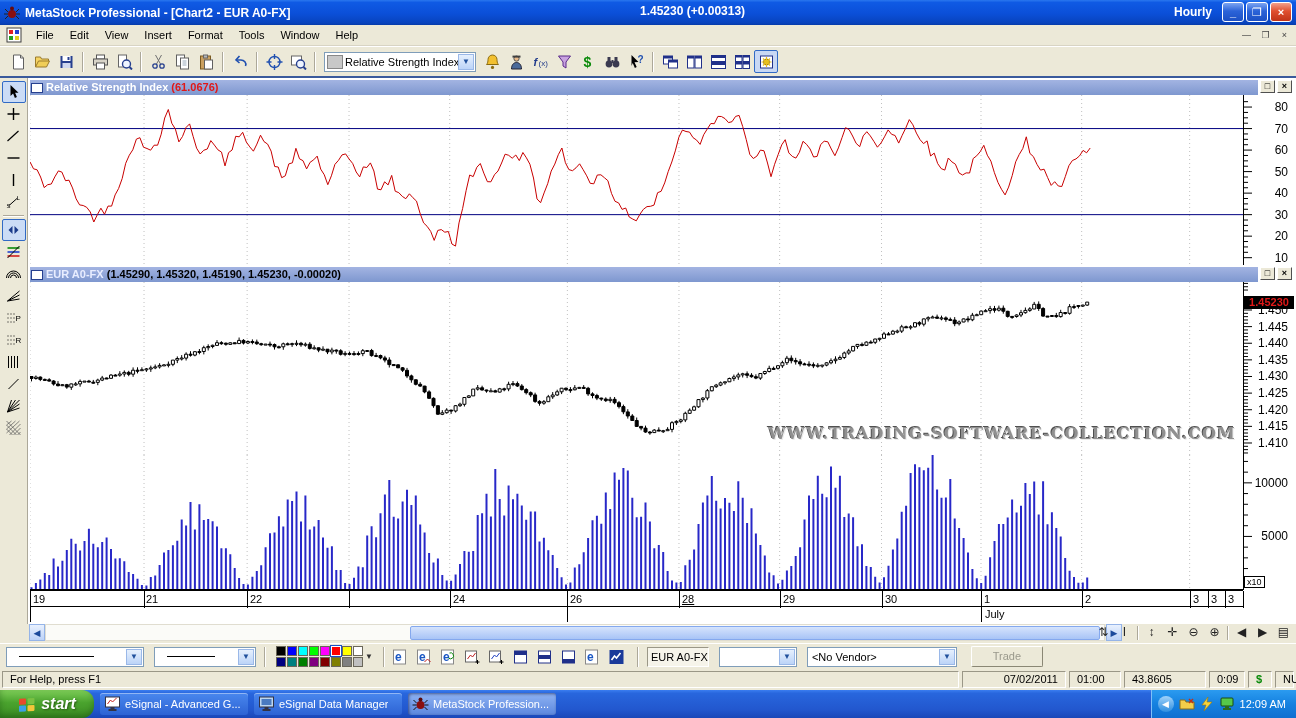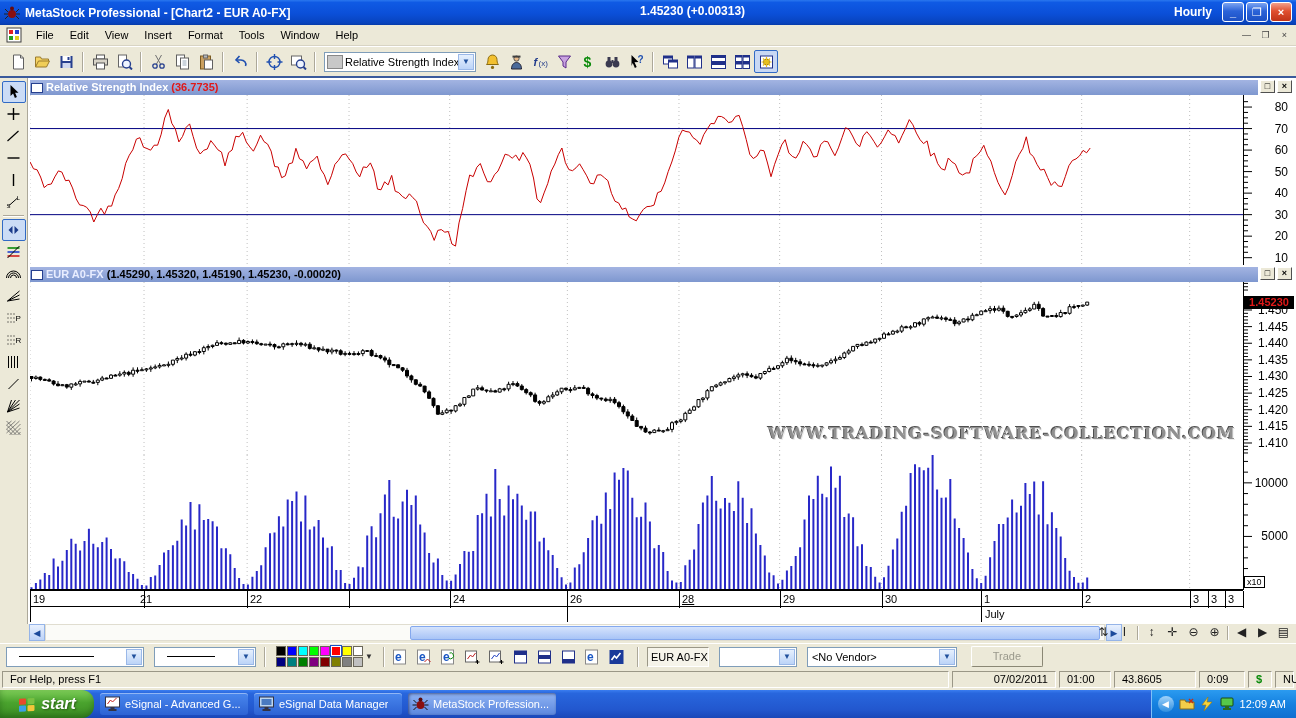--- a/index.html
+++ b/index.html
@@ -406,21 +406,21 @@
           <svg width="17" height="16" viewBox="0 0 16 16">
             <path d="M1 5l5-4M1 9l9-8M1 13l13-12M4 15l11-11M8 15l7-7M12 15l3-3M1 1l14 14M1 5l10 10M1 9l6 6" stroke="#555" stroke-width="0.7"></path>
           </svg>
         </div>
       </div>
     <div id="chart">
 
       <div class="pane-header" style="top:2px">
         <span class="mini"></span>
         <span>Relative Strength Index</span>&nbsp;
-        <span style="color:#e01818">(36.7735)</span>
+        <span style="color:#e01818">(61.0676)</span>
       </div>
       <span class="pane-btns" style="right:4px;top:2px">
         <span class="pane-btn">□</span>
         <span class="pane-btn">×</span>
       </span>
       <svg id="rsi-svg" class="pane" style="top:17px" width="1266" height="170">
           <line x1="0" y1="0" x2="0" y2="170" stroke="#c0c0c0" stroke-dasharray="1,3"></line>
           <line x1="114.022" y1="0" x2="114.022" y2="170" stroke="#c0c0c0" stroke-dasharray="1,3"></line>
           <line x1="217.12699999999998" y1="0" x2="217.12699999999998" y2="170" stroke="#c0c0c0" stroke-dasharray="1,3"></line>
           <line x1="319.019" y1="0" x2="319.019" y2="170" stroke="#c0c0c0" stroke-dasharray="1,3"></line>
@@ -609,21 +609,21 @@
           <div class="xline" style="left: 649px; height: 17px;"></div>
           <div class="xline" style="left: 750px; height: 17px;"></div>
           <div class="xline" style="left: 852px; height: 17px;"></div>
           <div class="xline" style="left: 951px; height: 17px;"></div>
           <div class="xline" style="left: 1052px; height: 17px;"></div>
           <div class="xline" style="left: 1160px; height: 17px;"></div>
           <div class="xline" style="left: 1178px; height: 17px;"></div>
           <div class="xline" style="left: 1195px; height: 17px;"></div>
           <div class="xline" style="left: 1213px; height: 17px;"></div>
           <span class="xlab" style="left: 3px;">19</span>
-          <span class="xlab" style="left: 110px; text-align: right;">21</span>
+          <span class="xlab" style="left: 116px; text-align: right;">21</span>
           <span class="xlab" style="left: 220px;">22</span>
           <span class="xlab" style="left: 322px; margin-top: 31px;">23</span>
           <span class="xlab" style="left: 423px;">24</span>
           <span class="xlab" style="left: 540px;">26</span>
           <span class="xlab" style="left: 652px; text-decoration: underline;">28</span>
           <span class="xlab" style="left: 753px;">29</span>
           <span class="xlab" style="left: 855px;">30</span>
           <span class="xlab" style="left: 954px;">1</span>
           <span class="xlab" style="left: 1055px;">2</span>
           <span class="xlab" style="left: 1163px;">3</span>
@@ -766,21 +766,21 @@
       <span class="dd-arrow">▼</span>
     </span>
     <span id="trade-btn" style="margin-left:14px">Trade</span>
   </div>
 
   <div id="statusbar">
     <span class="scell" style="flex:1">For Help, press F1</span>
     <span class="scell" style="width:104px;text-align:right">07/02/2011</span>
     <span class="scell" style="width:52px">01:00</span>
     <span class="scell" style="width:82px">43.8605</span>
-    <span class="scell" style="width:46px">0:09</span>
+    <span class="scell" style="width:36px">0:09</span>
     <span class="scell" style="width:24px;color:#0a8a0a;font-weight:bold">$</span>
     <span class="scell" style="width:19px">NUM</span>
   </div>
 
   <div id="taskbar">
     <div id="start-btn">
       <svg width="18" height="16" viewBox="0 0 18 16">
           <g transform="skewY(-4)">
             <rect x="1" y="3" width="7" height="6" rx="1" fill="#e84a2a"></rect>
             <rect x="9.5" y="3" width="7" height="6" rx="1" fill="#7bc043"></rect>

